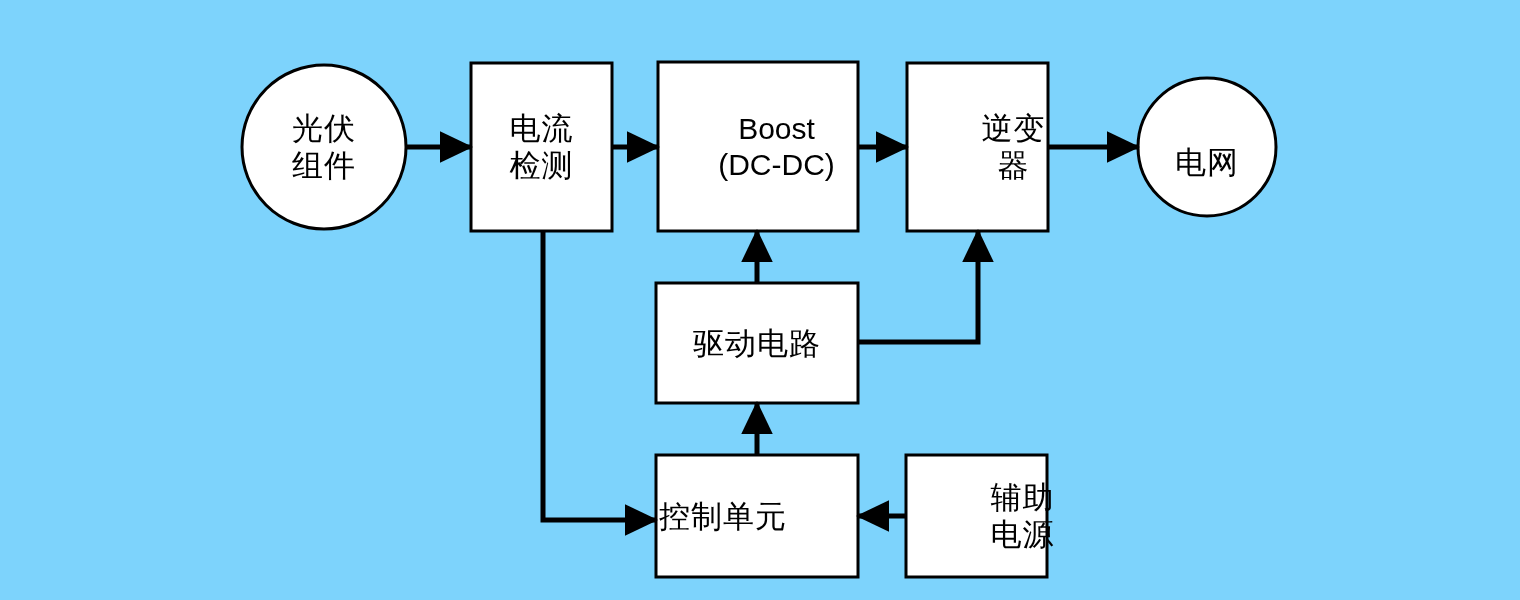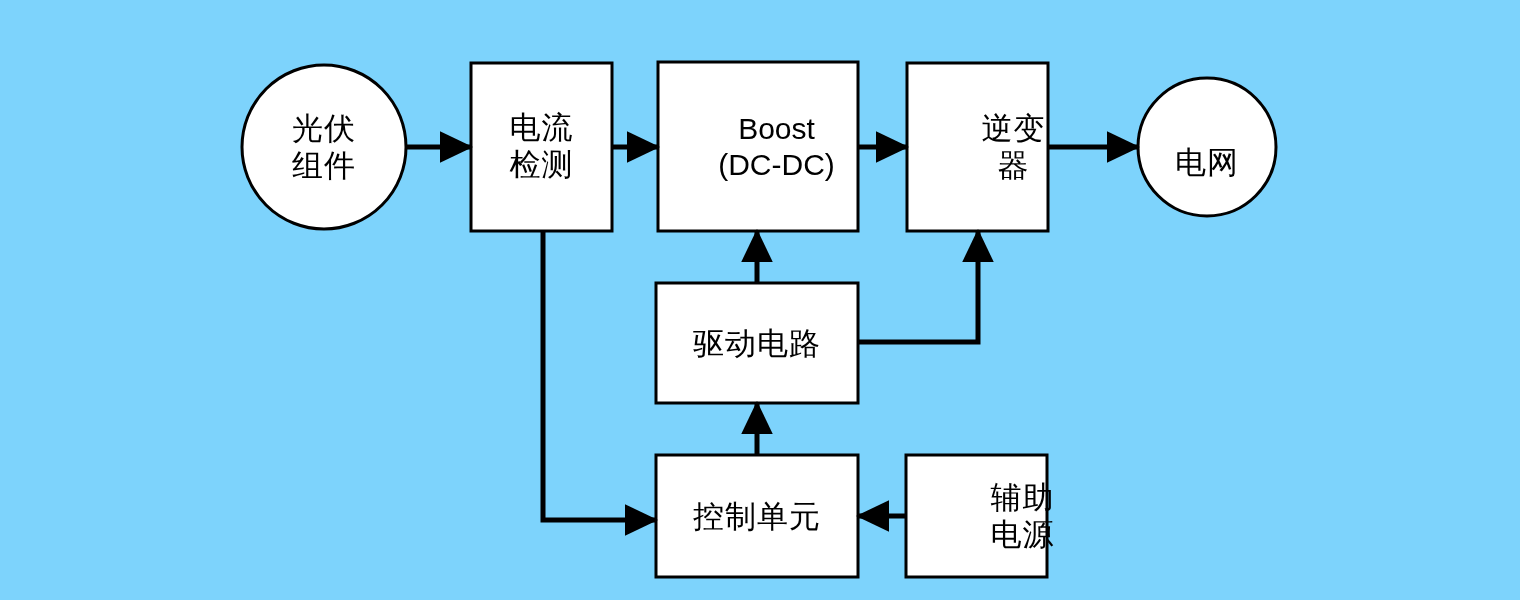--- a/index.html
+++ b/index.html
@@ -83,29 +83,29 @@
         <polyline points="757,283 757,231" fill="none" stroke="#000000" stroke-width="5" marker-end="url(#arrowhead)"></polyline>
         <polyline points="858,342 978,342 978,231" fill="none" stroke="#000000" stroke-width="5" marker-end="url(#arrowhead)"></polyline>
         <polyline points="757,455 757,403" fill="none" stroke="#000000" stroke-width="5" marker-end="url(#arrowhead)"></polyline>
         <polyline points="906,516 858,516" fill="none" stroke="#000000" stroke-width="5" marker-end="url(#arrowhead)"></polyline>
       </g>
   </svg>
 
   <div id="node-labels">
       <div class="node-label label-cjk" style="left: 242px; top: 65px; width: 164px; height: 164px; color: rgb(0, 0, 0);">光伏
 组件</div>
-      <div class="node-label label-cjk" style="left: 471px; top: 63px; width: 141px; height: 168px; color: rgb(0, 0, 0); font-family: Liberation Serif, serif;">电流
+      <div class="node-label label-cjk" style="left: 471px; top: 63px; width: 141px; height: 168px; color: rgb(0, 0, 0);">电流
 检测</div>
       <div class="node-label label-latin" style="left: 658px; top: 62px; width: 237px; height: 169px; color: rgb(0, 0, 0);">Boost
 (DC-DC)</div>
       <div class="node-label label-cjk" style="left: 943px; top: 63px; width: 141px; height: 168px; color: rgb(0, 0, 0);">逆变
 器</div>
       <div class="node-label label-cjk" style="left: 1138px; top: 93px; width: 138px; height: 138px; color: rgb(0, 0, 0);">电网</div>
       <div class="node-label label-cjk" style="left: 656px; top: 283px; width: 202px; height: 120px; color: rgb(0, 0, 0); text-align: right;">驱动电路</div>
-      <div class="node-label label-cjk" style="left: 656px; top: 455px; width: 202px; height: 122px; color: rgb(0, 0, 0);">控制单元</div>
+      <div class="node-label label-cjk" style="left: 622px; top: 455px; width: 202px; height: 122px; color: rgb(0, 0, 0);">控制单元</div>
       <div class="node-label label-cjk" style="left: 906px; top: 455px; width: 141px; height: 122px; color: rgb(0, 0, 0); padding-left: 46px;">辅助
 电源</div>
     </div>
 
   <div id="node-hits">
       <div class="hit" style="left: 242px; top: 65px; width: 164px; height: 164px; border-radius: 50%;"></div>
       <div class="hit" style="left: 471px; top: 63px; width: 141px; height: 168px;"></div>
       <div class="hit" style="left: 658px; top: 62px; width: 200px; height: 169px;"></div>
       <div class="hit" style="left: 907px; top: 63px; width: 141px; height: 168px;"></div>
       <div class="hit" style="left: 1138px; top: 78px; width: 138px; height: 138px; border-radius: 50%;"></div>

